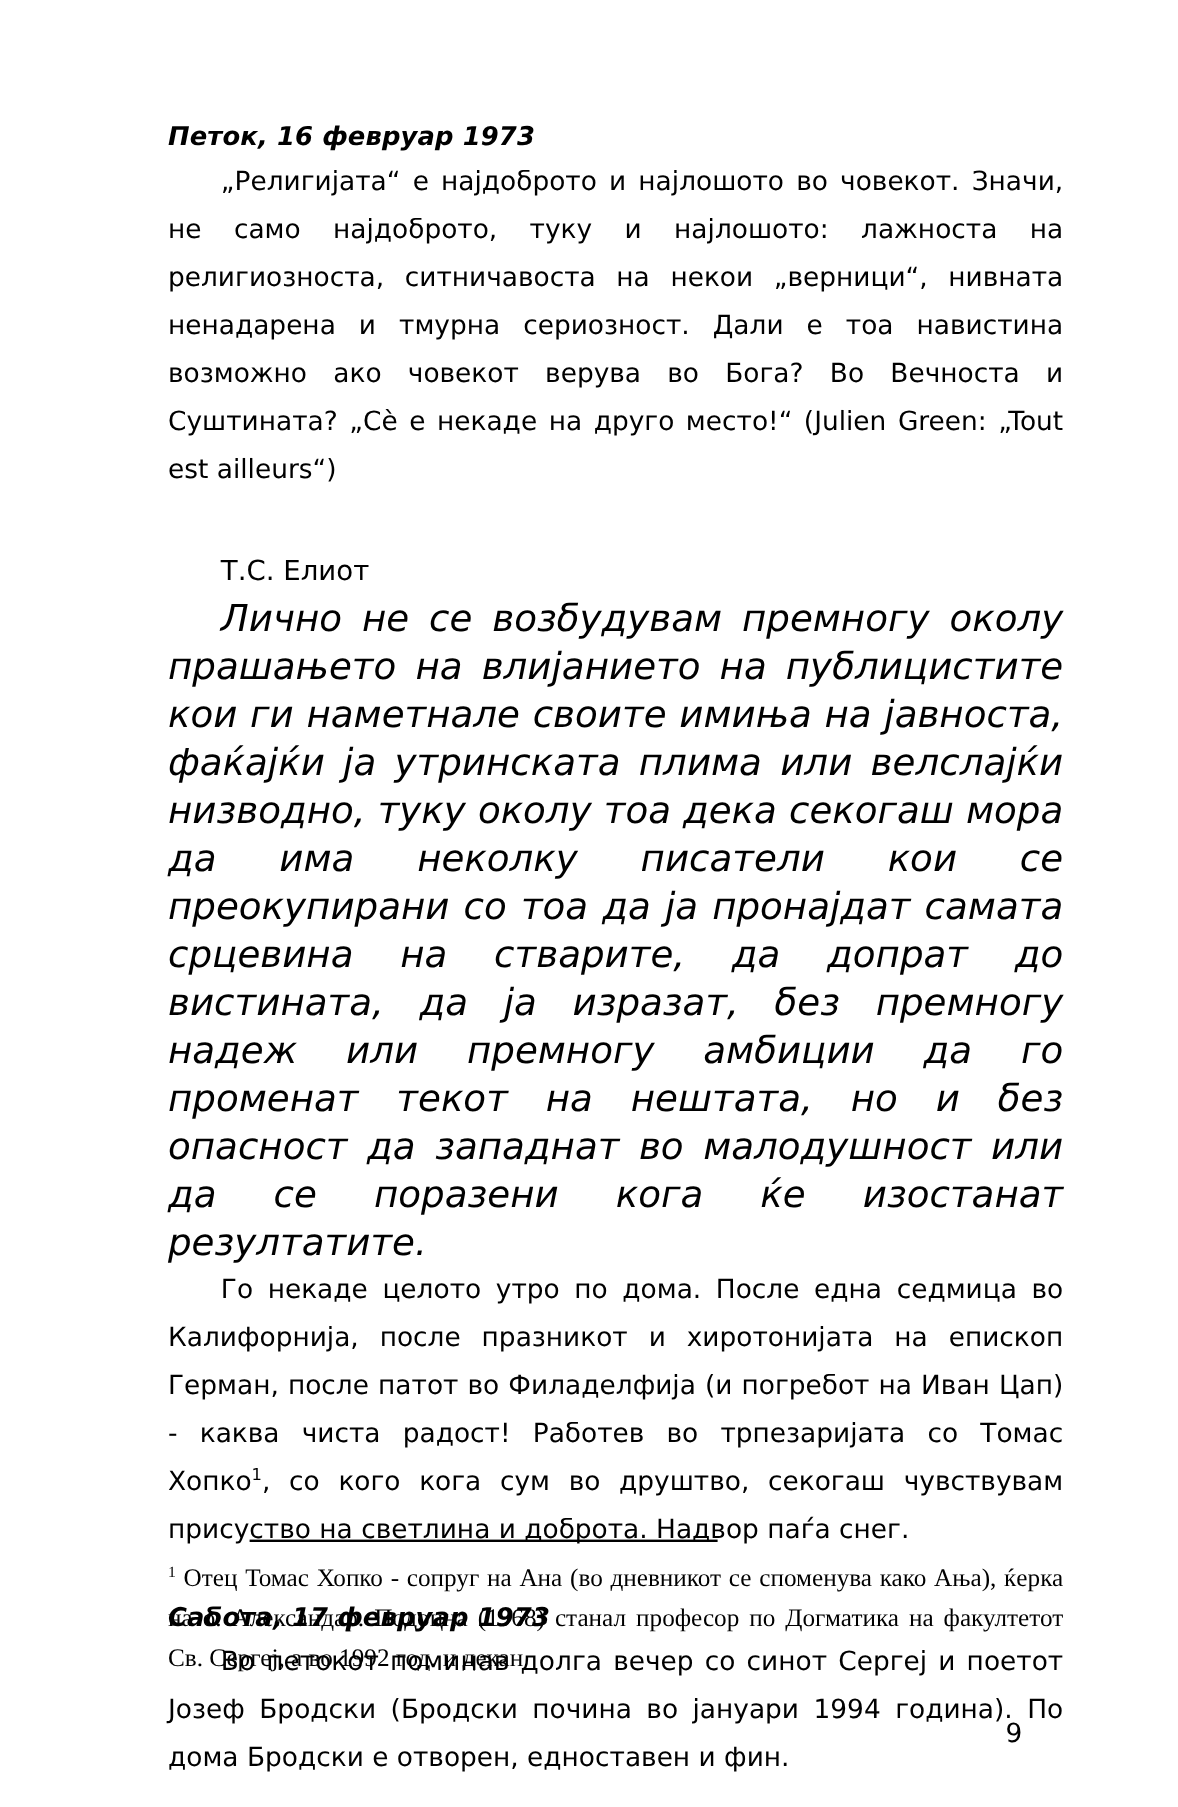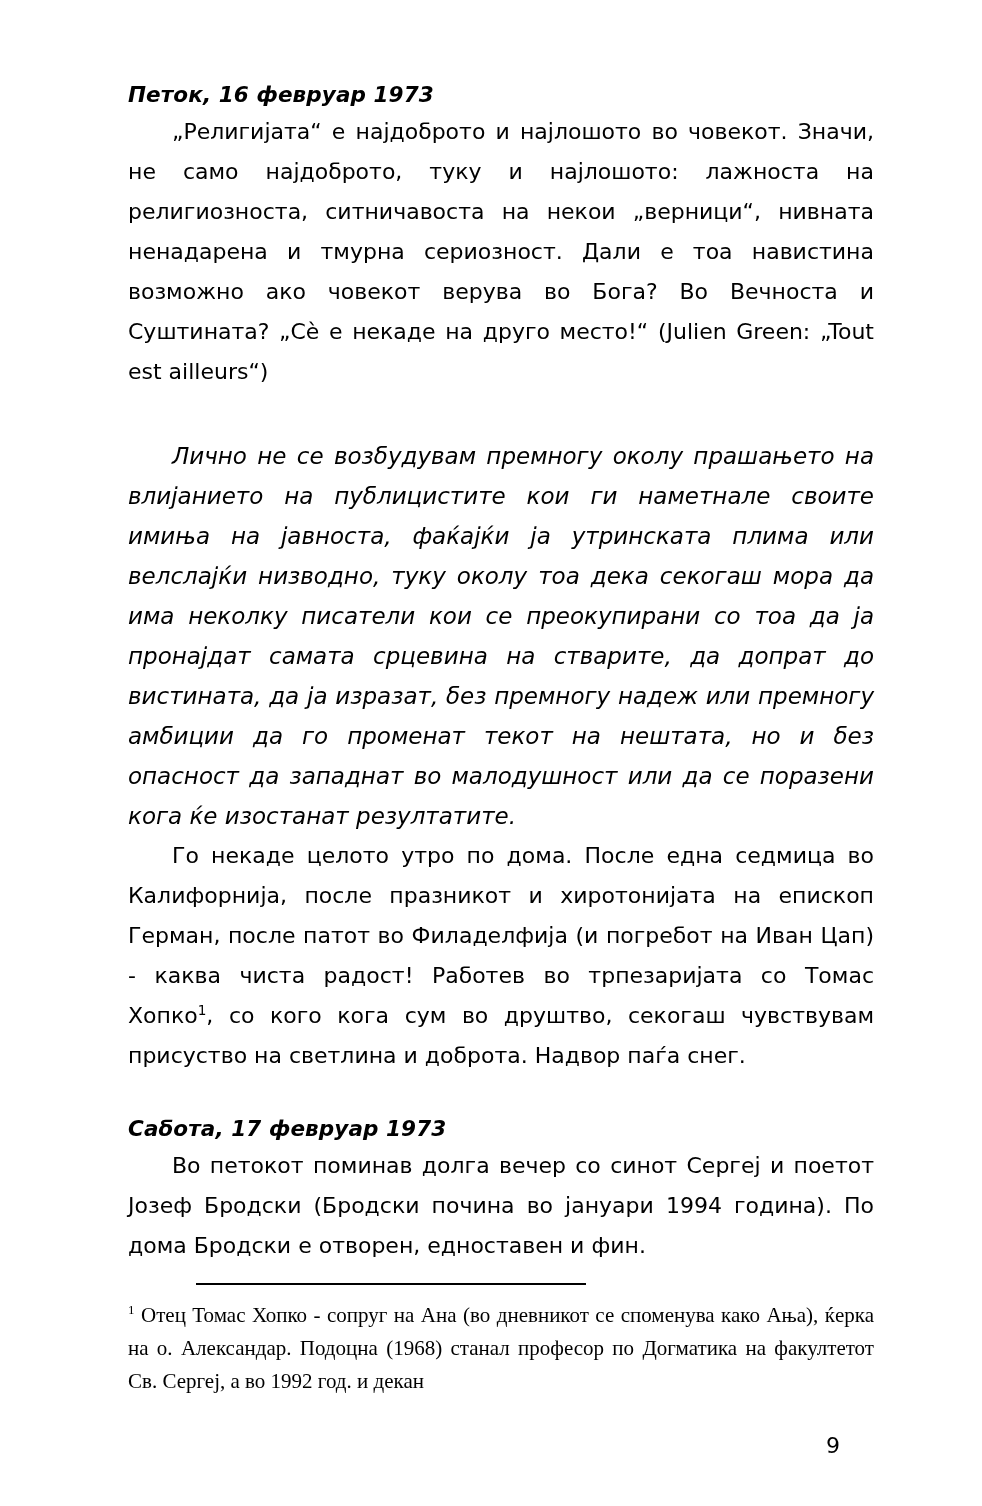--- a/index.html
+++ b/index.html
@@ -11,26 +11,26 @@
     width: 982px;
     height: 1506px;
     position: relative;
     font-family: "DejaVu Sans", sans-serif;
     color: #000000;
     overflow: hidden;
   }
 
   .page {
     position: absolute;
-    left: 0;
+    left: 12px;
     top: 0;
     width: 948px;
     height: 1506px;
     box-sizing: border-box;
-    padding: 80px 108px 40px 128px;
+    padding: 100px 108px 40px 128px;
   }
 
   .content {
     width: 746px;
   }
 
   
   .date-heading {
     font-style: italic;
     font-weight: bold;
@@ -44,21 +44,21 @@
     font-size: 22px;
     line-height: 40px;
     margin: 0;
     text-align: justify;
     text-indent: 44px;
     hyphens: manual;
   }
 
   .para-italic {
     font-style: italic;
-    font-size: 23px;
+    font-size: 31px;
     line-height: 40px;
     margin: 0;
     text-align: justify;
     text-indent: 44px;
   }
 
   .block-gap-large {
     height: 44px;
   }
   .block-gap-med {
@@ -115,20 +115,21 @@
 
 <div class="page">
   <div class="content">
 
     <div class="date-heading">Петок, 16 февруар 1973</div>
 
     <p class="para">„Религијата“ е најдоброто и најлошото во човекот. Значи, не само најдоброто, туку и најлошото: лажноста на религиозноста, ситничавоста на некои „верници“, нивната ненадарена и тмурна сериозност. Дали е тоа навистина возможно ако човекот верува во Бога? Во Вечноста и Суштината? „Сè е некаде на друго место!“ (Julien Green: „Tout est ailleurs“)</p>
 
     <div class="block-gap-large"></div>
 
+    <div class="name-line">Т.С. Елиот</div>
 
     <p class="para-italic">Лично не се возбудувам премногу околу прашањето на влијанието на публицистите кои ги наметнале своите имиња на јавноста, фаќајќи ја утринската плима или велслајќи низводно, туку околу тоа дека секогаш мора да има неколку писатели кои се преокупирани со тоа да ја пронајдат самата срцевина на стварите, да допрат до вистината, да ја изразат, без премногу надеж или премногу амбиции да го променат текот на нештата, но и без опасност да западнат во малодушност или да се поразени кога ќе изостанат резултатите.</p>
 
     <p class="para"><span>Го некаде целото утро по дома. После една седмица во Калифорнија, после празникот и хиротонијата на епископ Герман, после патот во Филаделфија (и погребот на Иван Цап) - каква чиста радост! Работев во трпезаријата со Томас Хопко</span><sup>1</sup><span>, со кого кога сум во друштво, секогаш чувствувам присуство на светлина и доброта. Надвор паѓа снег.</span></p>
 
     <div class="block-gap-med"></div>
 
     <div class="date-heading">Сабота, 17 февруар 1973</div>
 
     <p class="para">Во петокот поминав долга вечер со синот Сергеј и поетот Јозеф Бродски (Бродски почина во јануари 1994 година). По дома Бродски е отворен, едноставен и фин.</p>

